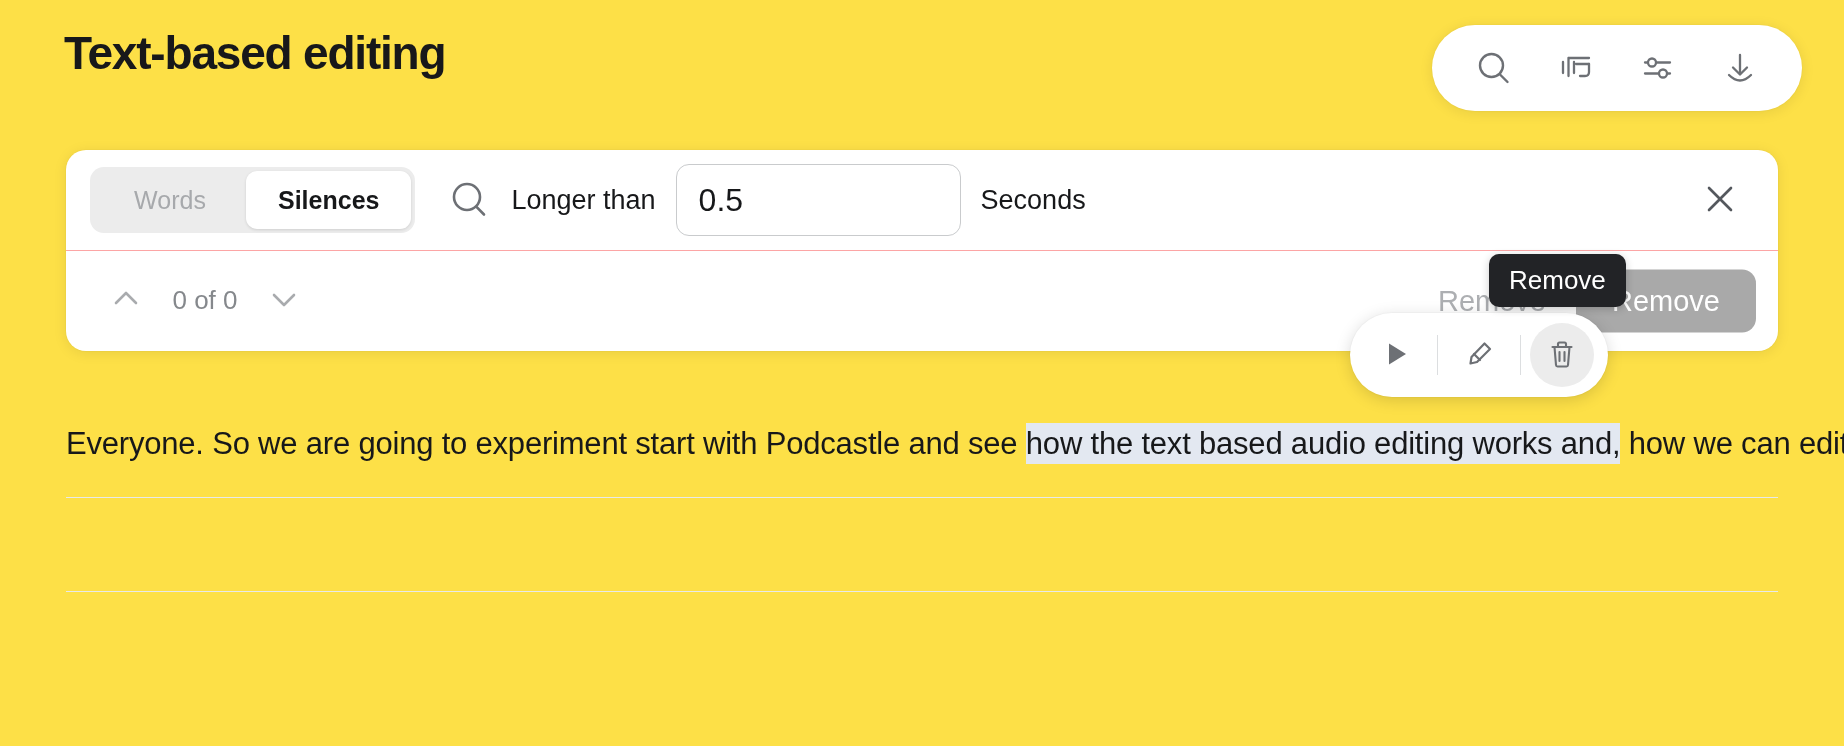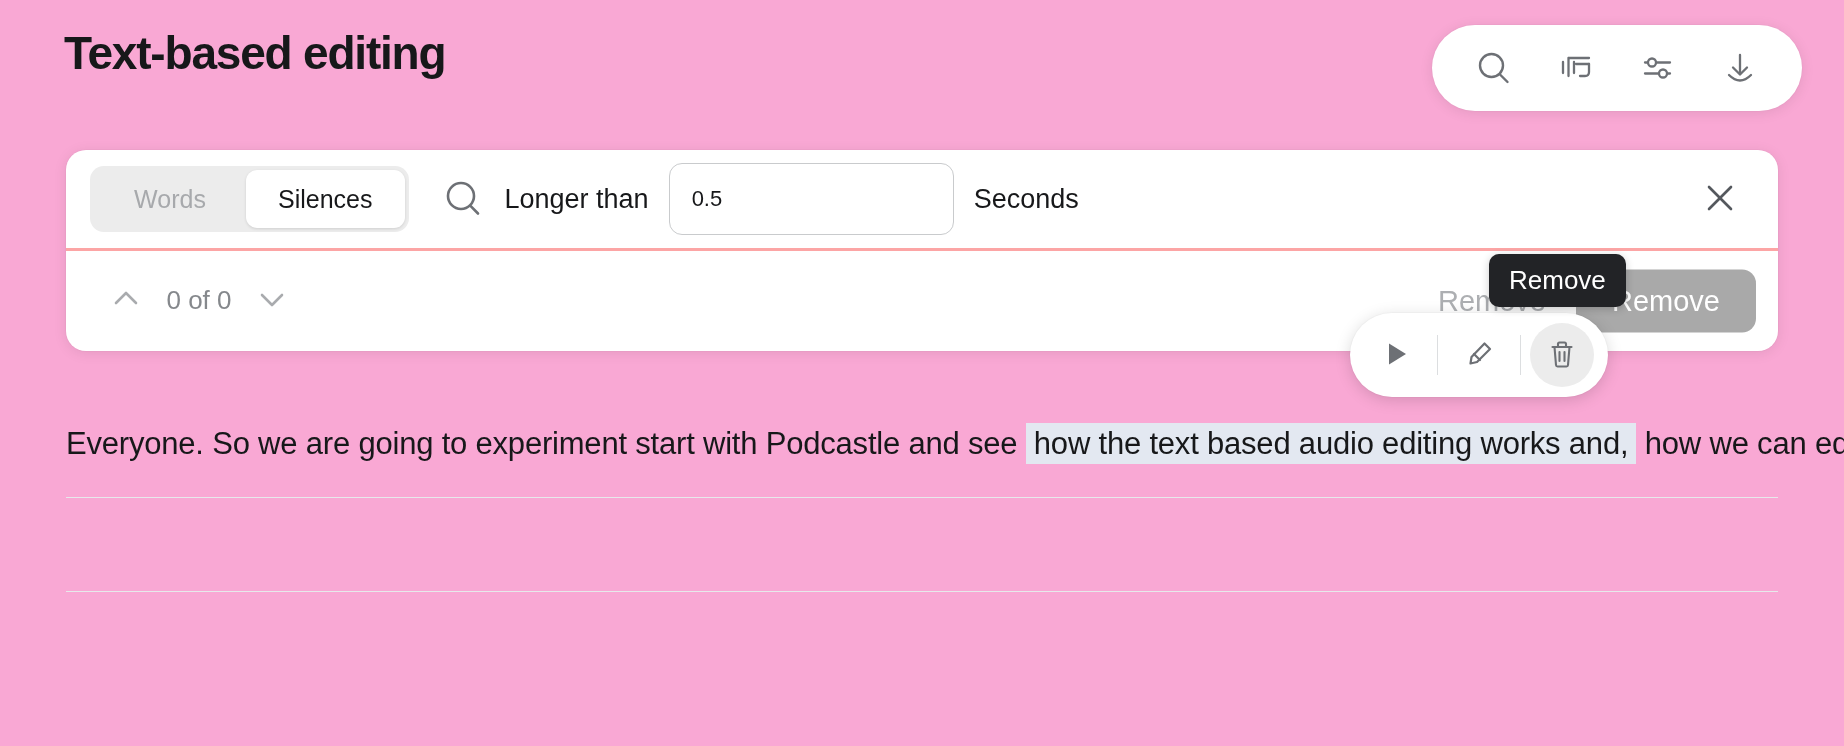--- a/index.html
+++ b/index.html
@@ -7,21 +7,21 @@
   html, body {
     margin: 0;
     padding: 0;
     background: #ffffff;
     font-family: "Liberation Sans", sans-serif;
   }
   .screen {
     position: relative;
     width: 1844px;
     height: 746px;
-    background: #f9a8d4;
+    background: #fde047;
     overflow: hidden;
   }
 
   
   .page-title {
     position: absolute;
     left: 64px;
     top: 26px;
     font-size: 46px;
     font-weight: 700;
@@ -66,21 +66,21 @@
     height: 201px;
     background: #ffffff;
     border-radius: 20px;
     box-shadow: 0 2px 14px rgba(0,0,0,0.085), 0 0 0 1px rgba(0,0,0,0.018);
   }
   .filter-row-top {
     position: relative;
     height: 101px;
     display: flex;
     align-items: center;
-    border-bottom: 3px solid #fca5a5;
+    border-bottom: 1px solid #fca5a5;
     padding: 0 22px 0 24px;
   }
   .filter-row-bottom {
     position: relative;
     height: 99px;
     display: flex;
     align-items: center;
     padding: 0 24px;
   }
 
@@ -105,20 +105,21 @@
     font-family: "Liberation Sans", sans-serif;
     font-size: 25px;
     color: #a7a9ac;
     cursor: pointer;
     white-space: nowrap;
   }
   .seg.active {
     background: #ffffff;
     color: #17181a;
     box-shadow: 0 1px 3px rgba(0,0,0,0.12);
+    font-weight: bold;
   }
 
   .magnifier-wrap {
     margin-left: 28px;
     display: flex;
     align-items: center;
     justify-content: center;
     width: 54px;
     height: 54px;
   }
@@ -129,21 +130,21 @@
     white-space: nowrap;
   }
   .num-input {
     margin-left: 20px;
     width: 285px;
     height: 72px;
     border: 1px solid #c9cbcd;
     border-radius: 13px;
     background: #ffffff;
     font-family: "Liberation Sans", sans-serif;
-    font-size: 22px;
+    font-size: 32px;
     color: #17181a;
     padding: 0 22px;
     outline: none;
   }
   .unit-label {
     font-size: 27px;
     color: #17181a;
     margin-left: 20px;
     white-space: nowrap;
     text-align: center;
@@ -160,21 +161,21 @@
     display: flex;
     align-items: center;
     justify-content: center;
     cursor: pointer;
     padding: 0;
   }
 
   .nav-group {
     display: flex;
     align-items: center;
-    gap: 10px;
+    gap: 16px;
     margin-left: 10px;
   }
   .chev-btn {
     width: 52px;
     height: 52px;
     border: none;
     background: transparent;
     display: flex;
     align-items: center;
     justify-content: center;
@@ -291,21 +292,21 @@
     line-height: 1;
     white-space: nowrap;
   }
   .t-line.l1 { height: 98px; }
   .t-line.l1 .t-text { padding-top: 28px; }
   .t-line.l2 { height: 98px; }
   .t-line.l2 .t-text { padding-top: 28px; }
   .t-line.l3 { height: 94px; }
   .sel {
     background: #e3e8f1;
-    padding: 3px 8px;
+    padding: 3px 0;
   }
 </style>
 </head>
 <body>
 
 <div class="screen">
 
   <div class="page-title">Text-based editing</div>
 
   <div class="toolbar-pill">

